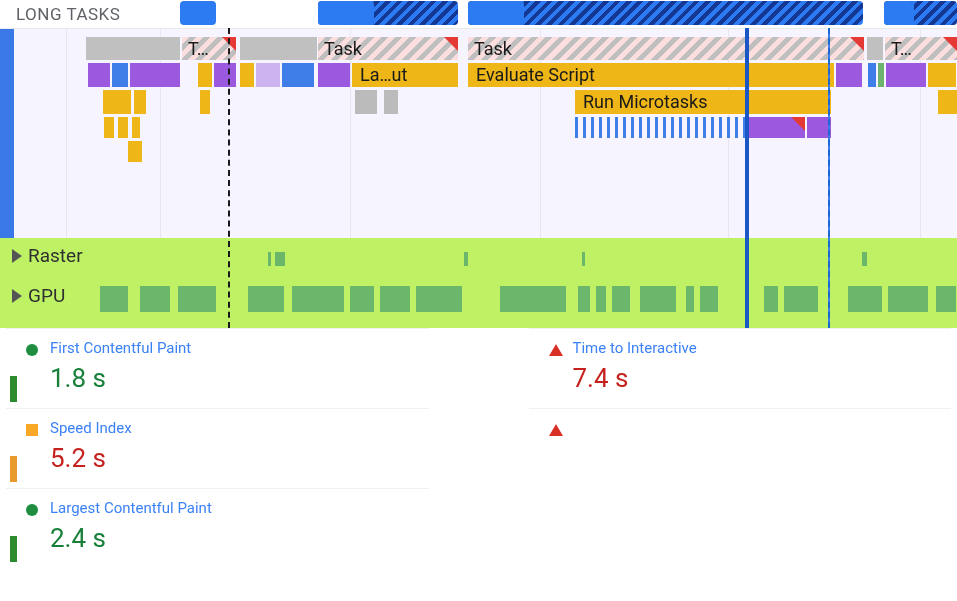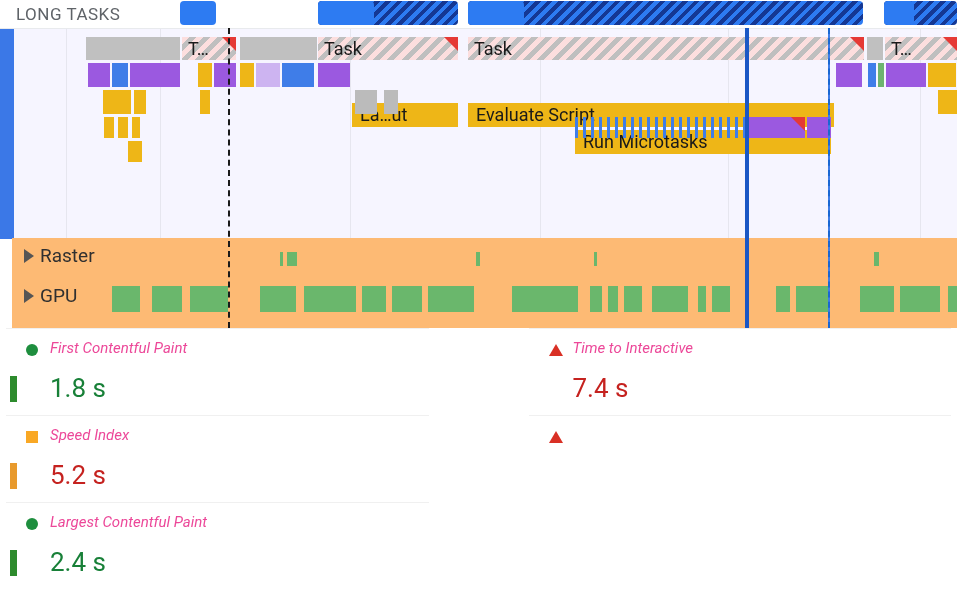--- a/index.html
+++ b/index.html
@@ -100,39 +100,38 @@
 
   .purple { background: #9b59e0; }
   .purple-lt { background: #cdb4f1; }
   .yellow { background: #eeb617; }
   .yellow-lbl {
     background: #eeb617;
     color: #1a1a1a;
     font-size: 18px;
     line-height: 24px;
     padding-left: 8px;
-    overflow: hidden; white-space: nowrap; margin-top: 40px;
+    overflow: hidden; white-space: nowrap;
   }
   .blue { background: #3f7de8; }
   .gray { background: #bbbbbb; }
   .green { background: #6db36f; }
   .corner-tri::after {
     content: "";
     position: absolute; right: 0; top: 0;
     border-style: solid;
     border-width: 0 14px 14px 0;
     border-color: transparent #e53935 transparent transparent;
   }
 
   
   .track-section {
     position: relative;
     height: 90px;
-    background: #fdba74;
-    margin-left: 12px;
+    background: #bef264;
   }
   .track-row { position: relative; height: 48px; }
   .track-row.small { height: 40px; }
   .track-label {
     position: absolute; left: 12px; top: 6px;
     display: flex; align-items: center;
     gap: 6px;
     font-size: 19px; color: #303030;
   }
   .tri-right {
@@ -170,22 +169,22 @@
   .shape-square-orange {
     width: 12px; height: 12px; background: #f9a825; display: inline-block;
   }
   .shape-tri-red {
     width: 0; height: 0;
     border-left: 7px solid transparent;
     border-right: 7px solid transparent;
     border-bottom: 12px solid #d93025;
     display: inline-block;
   }
-  .metric-name { font-size: 15px; color: #ec4899; font-style: italic; }
-  .metric-value { font-size: 26px; margin-top: 16px; font-weight: 400; }
+  .metric-name { font-size: 15px; color: #3b82f6; }
+  .metric-value { font-size: 26px; margin-top: 6px; font-weight: 400; }
   .val-green { color: #188038; }
   .val-red { color: #c5221f; }
 
 </style>
 </head>
 <body>
 
 <div class="long-tasks-row">
   <span class="long-tasks-label">LONG TASKS</span>
   <div class="lt-block" style="left:180px;width:36px"></div>

